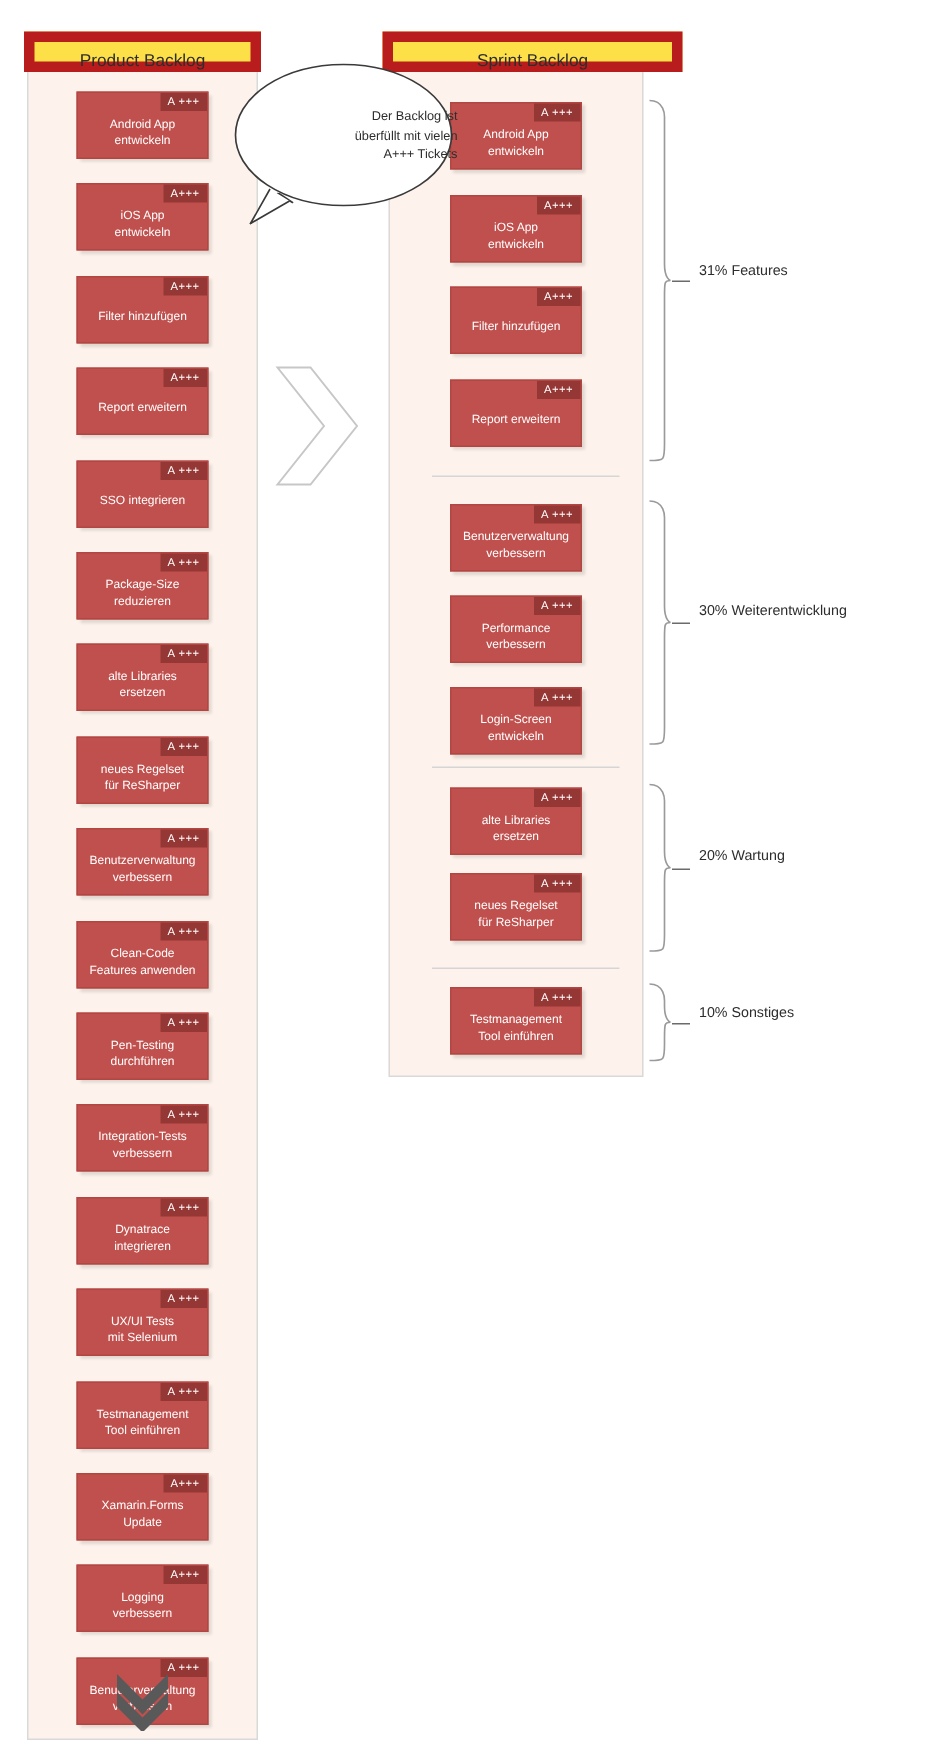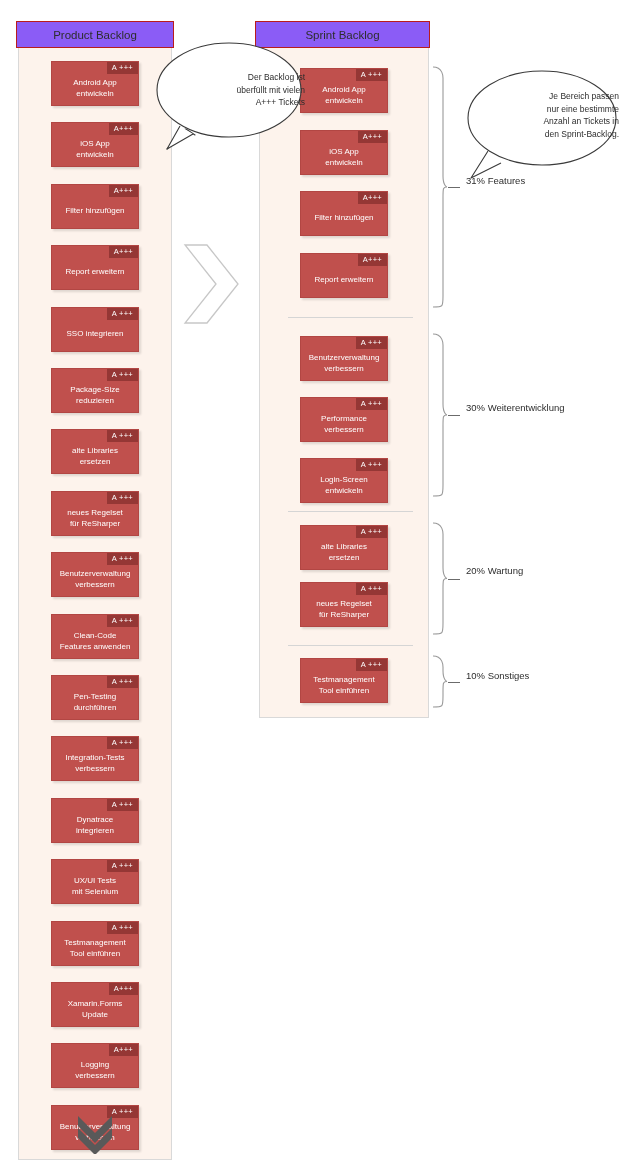--- a/index.html
+++ b/index.html
@@ -28,30 +28,30 @@
     background: #fdf3ec;
     border: 1px solid #d9d9d9;
     box-sizing: border-box;
   }
   #product-column { left: 18px; top: 22px; width: 154px; height: 1138px; }
   #sprint-column  { left: 259px; top: 22px; width: 170px; height: 696px; }
 
   .column-header {
     position: absolute;
     box-sizing: border-box;
-    background: #8b5cf6;
-    border: 1px solid #b91c1c;
+    background: #fde047;
+    border: 7px solid #b91c1c;
     color: #2d2d2d;
     font-size: 11.5px;
     text-align: center;
     line-height: 26px;
     height: 27px;
   }
   #product-header { left: 16px; top: 21px; width: 158px; }
-  #sprint-header  { left: 255px; top: 21px; width: 175px; }
+  #sprint-header  { left: 255px; top: 21px; width: 200px; }
 
   
   .card {
     position: absolute;
     box-sizing: border-box;
     background: #c0504d;
     border: 1px solid #b24643;
     box-shadow: 2px 2px 2px rgba(0,0,0,0.12);
     color: #ffffff;
     font-size: 8px;
@@ -336,24 +336,14 @@
     <svg width="150" height="115" viewBox="0 0 150 115">
       <ellipse cx="74" cy="49" rx="72" ry="47" fill="#ffffff" stroke="#3a3a3a" stroke-width="1.1"></ellipse>
       <path d="M 30,88 L 12,108 L 31,88 L 40,94 Z" fill="#ffffff" stroke="#3a3a3a" stroke-width="1.1" stroke-linejoin="round"></path>
       <path d="M 25,85 L 12,108 L 38,93" fill="#ffffff" stroke="#3a3a3a" stroke-width="1.1" stroke-linejoin="round"></path>
     </svg>
     <div class="bubble-text" style="top:30px;">Der Backlog ist
 überfüllt mit vielen
 A+++ Tickets</div>
   </div>
 
-  <div class="bubble" id="right-bubble" style="left:463px; top:68px;">
-    <svg width="156" height="117" viewBox="0 0 156 117">
-      <ellipse cx="79" cy="50" rx="74" ry="47" fill="#ffffff" stroke="#3a3a3a" stroke-width="1.1"></ellipse>
-      <path d="M 25,83 L 8,110 L 38,95" fill="#ffffff" stroke="#3a3a3a" stroke-width="1.1" stroke-linejoin="round"></path>
-    </svg>
-    <div class="bubble-text" style="top:22px;">Je Bereich passen
-nur eine bestimmte
-Anzahl an Tickets in
-den Sprint-Backlog.</div>
-  </div>
 
 </div>
 
 </body></html>

